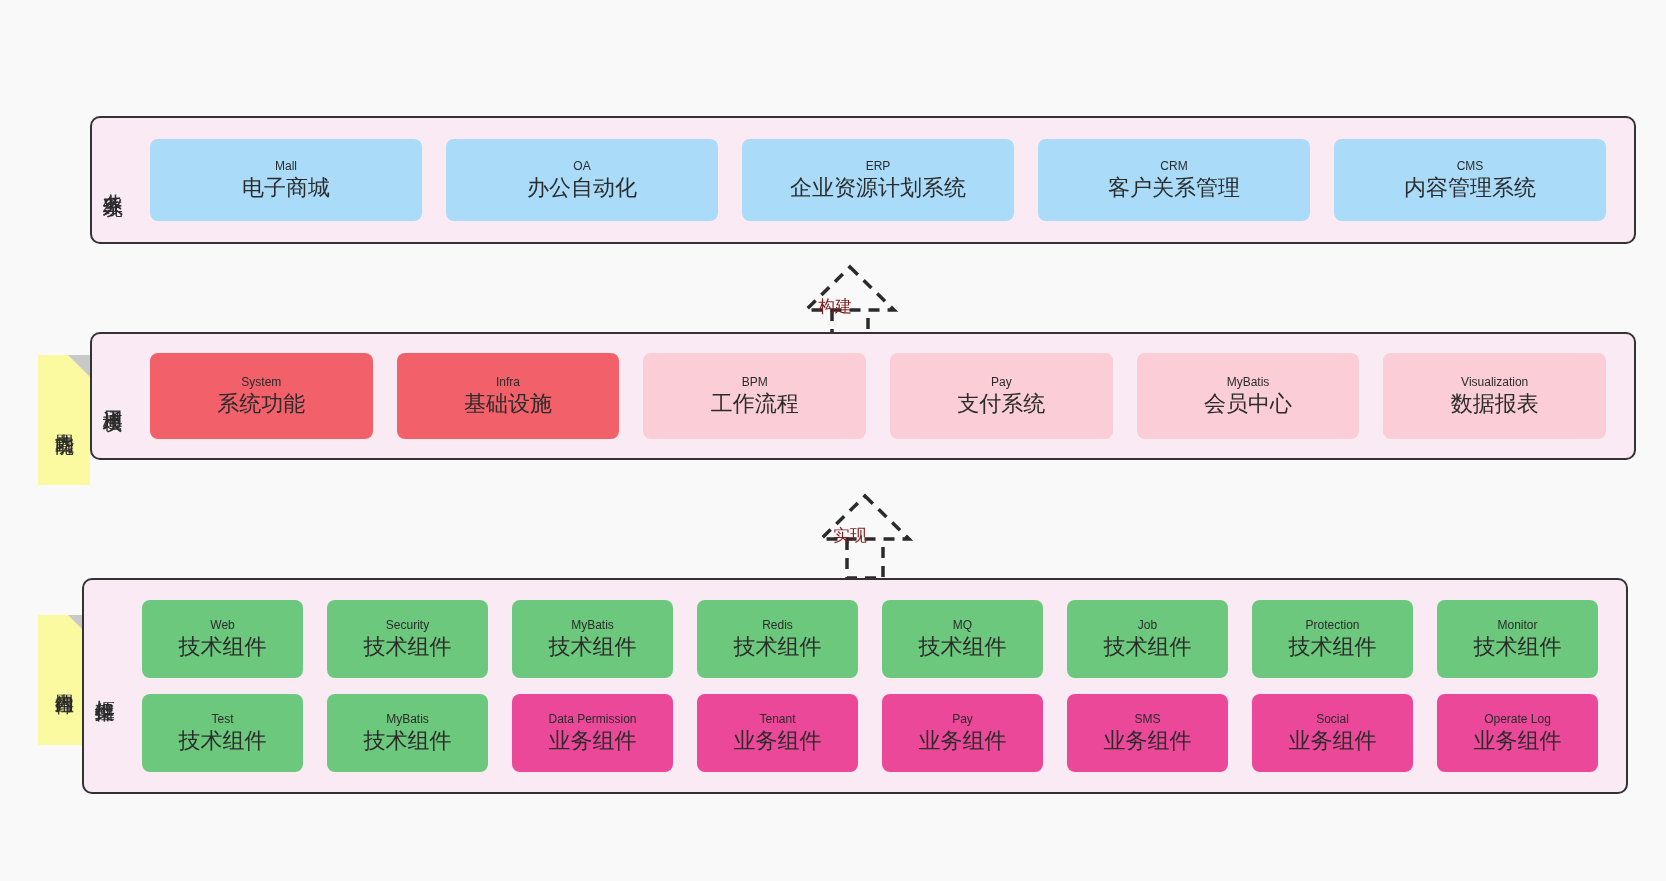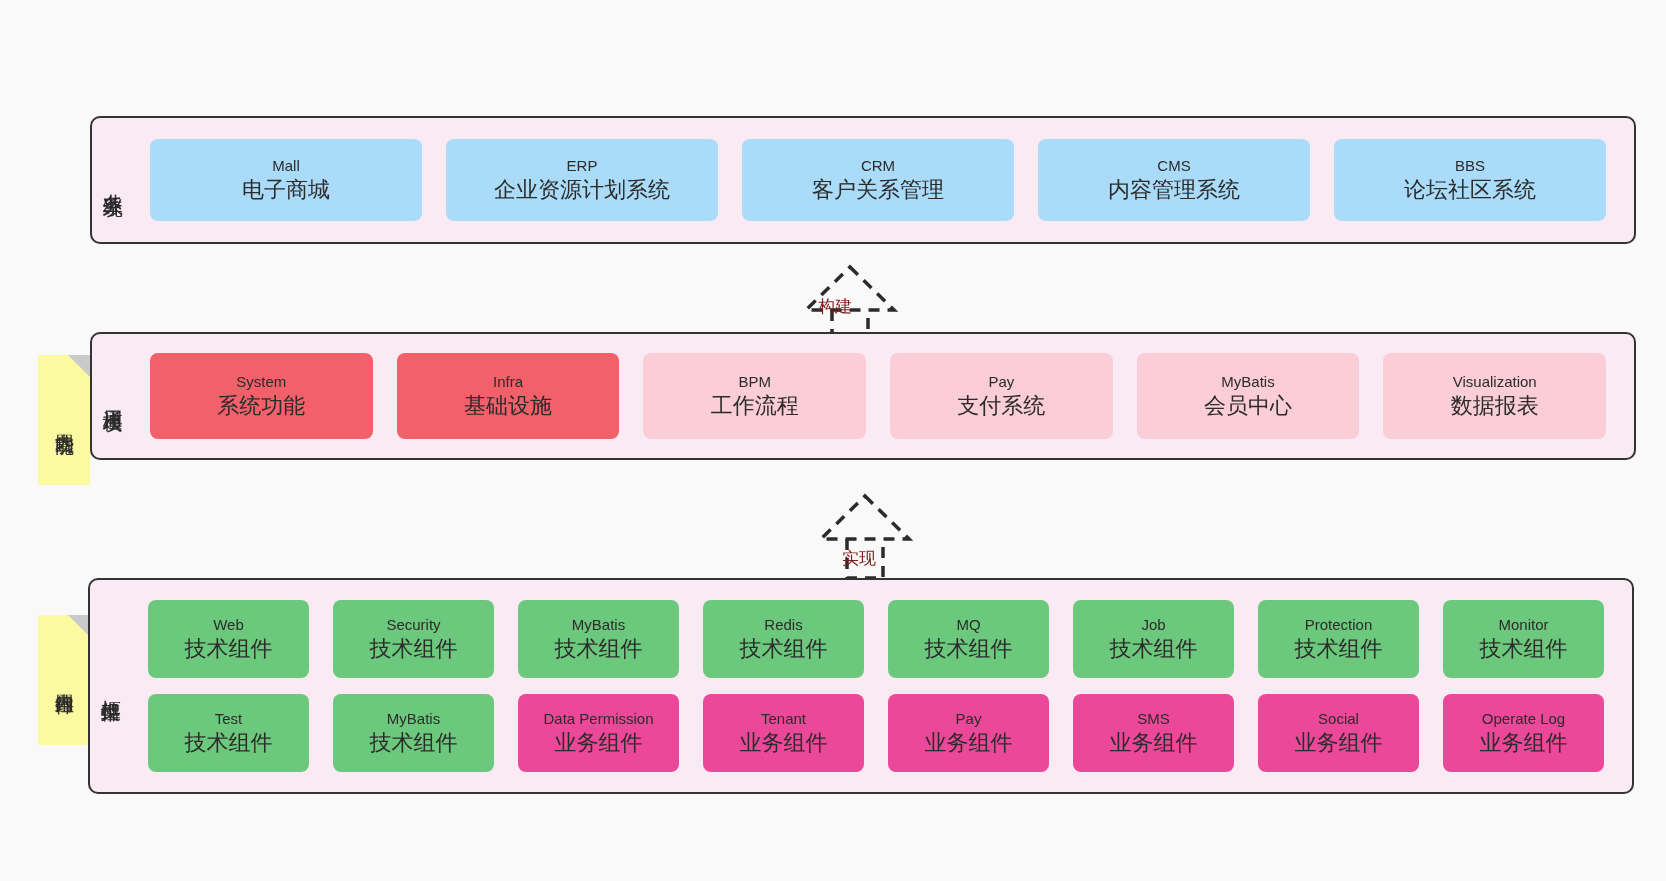--- a/index.html
+++ b/index.html
@@ -73,21 +73,21 @@
     flex-direction: column;
     align-items: center;
     justify-content: center;
     text-align: center;
     color: #2b2b2b;
     line-height: 1.25;
     padding: 6px 4px;
     box-sizing: border-box;
   }
   .node .en {
-    font-size: 15px;
+    font-size: 12px;
     white-space: nowrap;
   }
   .node .cn {
     font-size: 22px;
   }
   .node.wrap .en { white-space: normal; }
 
   
   .node.biz { background: #aadcfa; height: 82px; }
   
@@ -143,34 +143,34 @@
 
   <div class="layer" id="layer-business" style="left:90px; top:116px; width:1546px; height:128px;">
     <div class="layer-title">业务系统</div>
     <div class="layer-body">
       <div class="row">
         <div class="node biz">
           <span class="en">Mall</span>
           <span class="cn">电子商城</span>
         </div>
         <div class="node biz">
+          <span class="en">OA</span>
+          <span class="cn">办公自动化</span>
+        </div>
+        <div class="node biz">
           <span class="en">ERP</span>
           <span class="cn">企业资源计划系统</span>
         </div>
         <div class="node biz">
           <span class="en">CRM</span>
           <span class="cn">客户关系管理</span>
         </div>
         <div class="node biz">
           <span class="en">CMS</span>
           <span class="cn">内容管理系统</span>
-        </div>
-        <div class="node biz">
-          <span class="en">BBS</span>
-          <span class="cn">论坛社区系统</span>
         </div>
       </div>
     </div>
   </div>
 
   <div class="connector" id="conn-build" style="left:790px; top:263px; width:120px; height:88px;">
     <svg width="120" height="88" viewBox="0 0 120 88">
 
       <polygon points="60,4 104,47 16,47" fill="none" stroke="#2b2b2b" stroke-width="3.5" stroke-dasharray="11 8" stroke-linejoin="miter"></polygon>
 
@@ -214,29 +214,29 @@
         </div>
       </div>
     </div>
   </div>
 
   <div class="connector" id="conn-implement" style="left:805px; top:492px; width:120px; height:88px;">
     <svg width="120" height="88" viewBox="0 0 120 88">
       <polygon points="60,4 104,47 16,47" fill="none" stroke="#2b2b2b" stroke-width="3.5" stroke-dasharray="11 8" stroke-linejoin="miter"></polygon>
       <path d="M 42,47 L 42,86 L 78,86 L 78,47" fill="none" stroke="#2b2b2b" stroke-width="3.5" stroke-dasharray="11 8"></path>
     </svg>
-    <span class="conn-label" style="left:37px; top:32px;margin-top:23px;">实现</span>
+    <span class="conn-label" style="left:28px; top:32px;">实现</span>
   </div>
 
   <div class="note" style="left:38px; top:615px; width:52px; height:130px;">
     <span class="fold"></span>
     <span>内置组件</span>
   </div>
 
-  <div class="layer" id="layer-framework" style="left:88px; top:578px; width:1546px; height:216px;align-items:center;">
+  <div class="layer" id="layer-framework" style="left:82px; top:578px; width:1546px; height:216px;align-items:center;">
     <div class="layer-title">框架组件</div>
     <div class="layer-body">
 
       <div class="row">
         <div class="node tech">
           <span class="en">Web</span>
           <span class="cn">技术组件</span>
         </div>
         <div class="node tech">
           <span class="en">Security</span>

